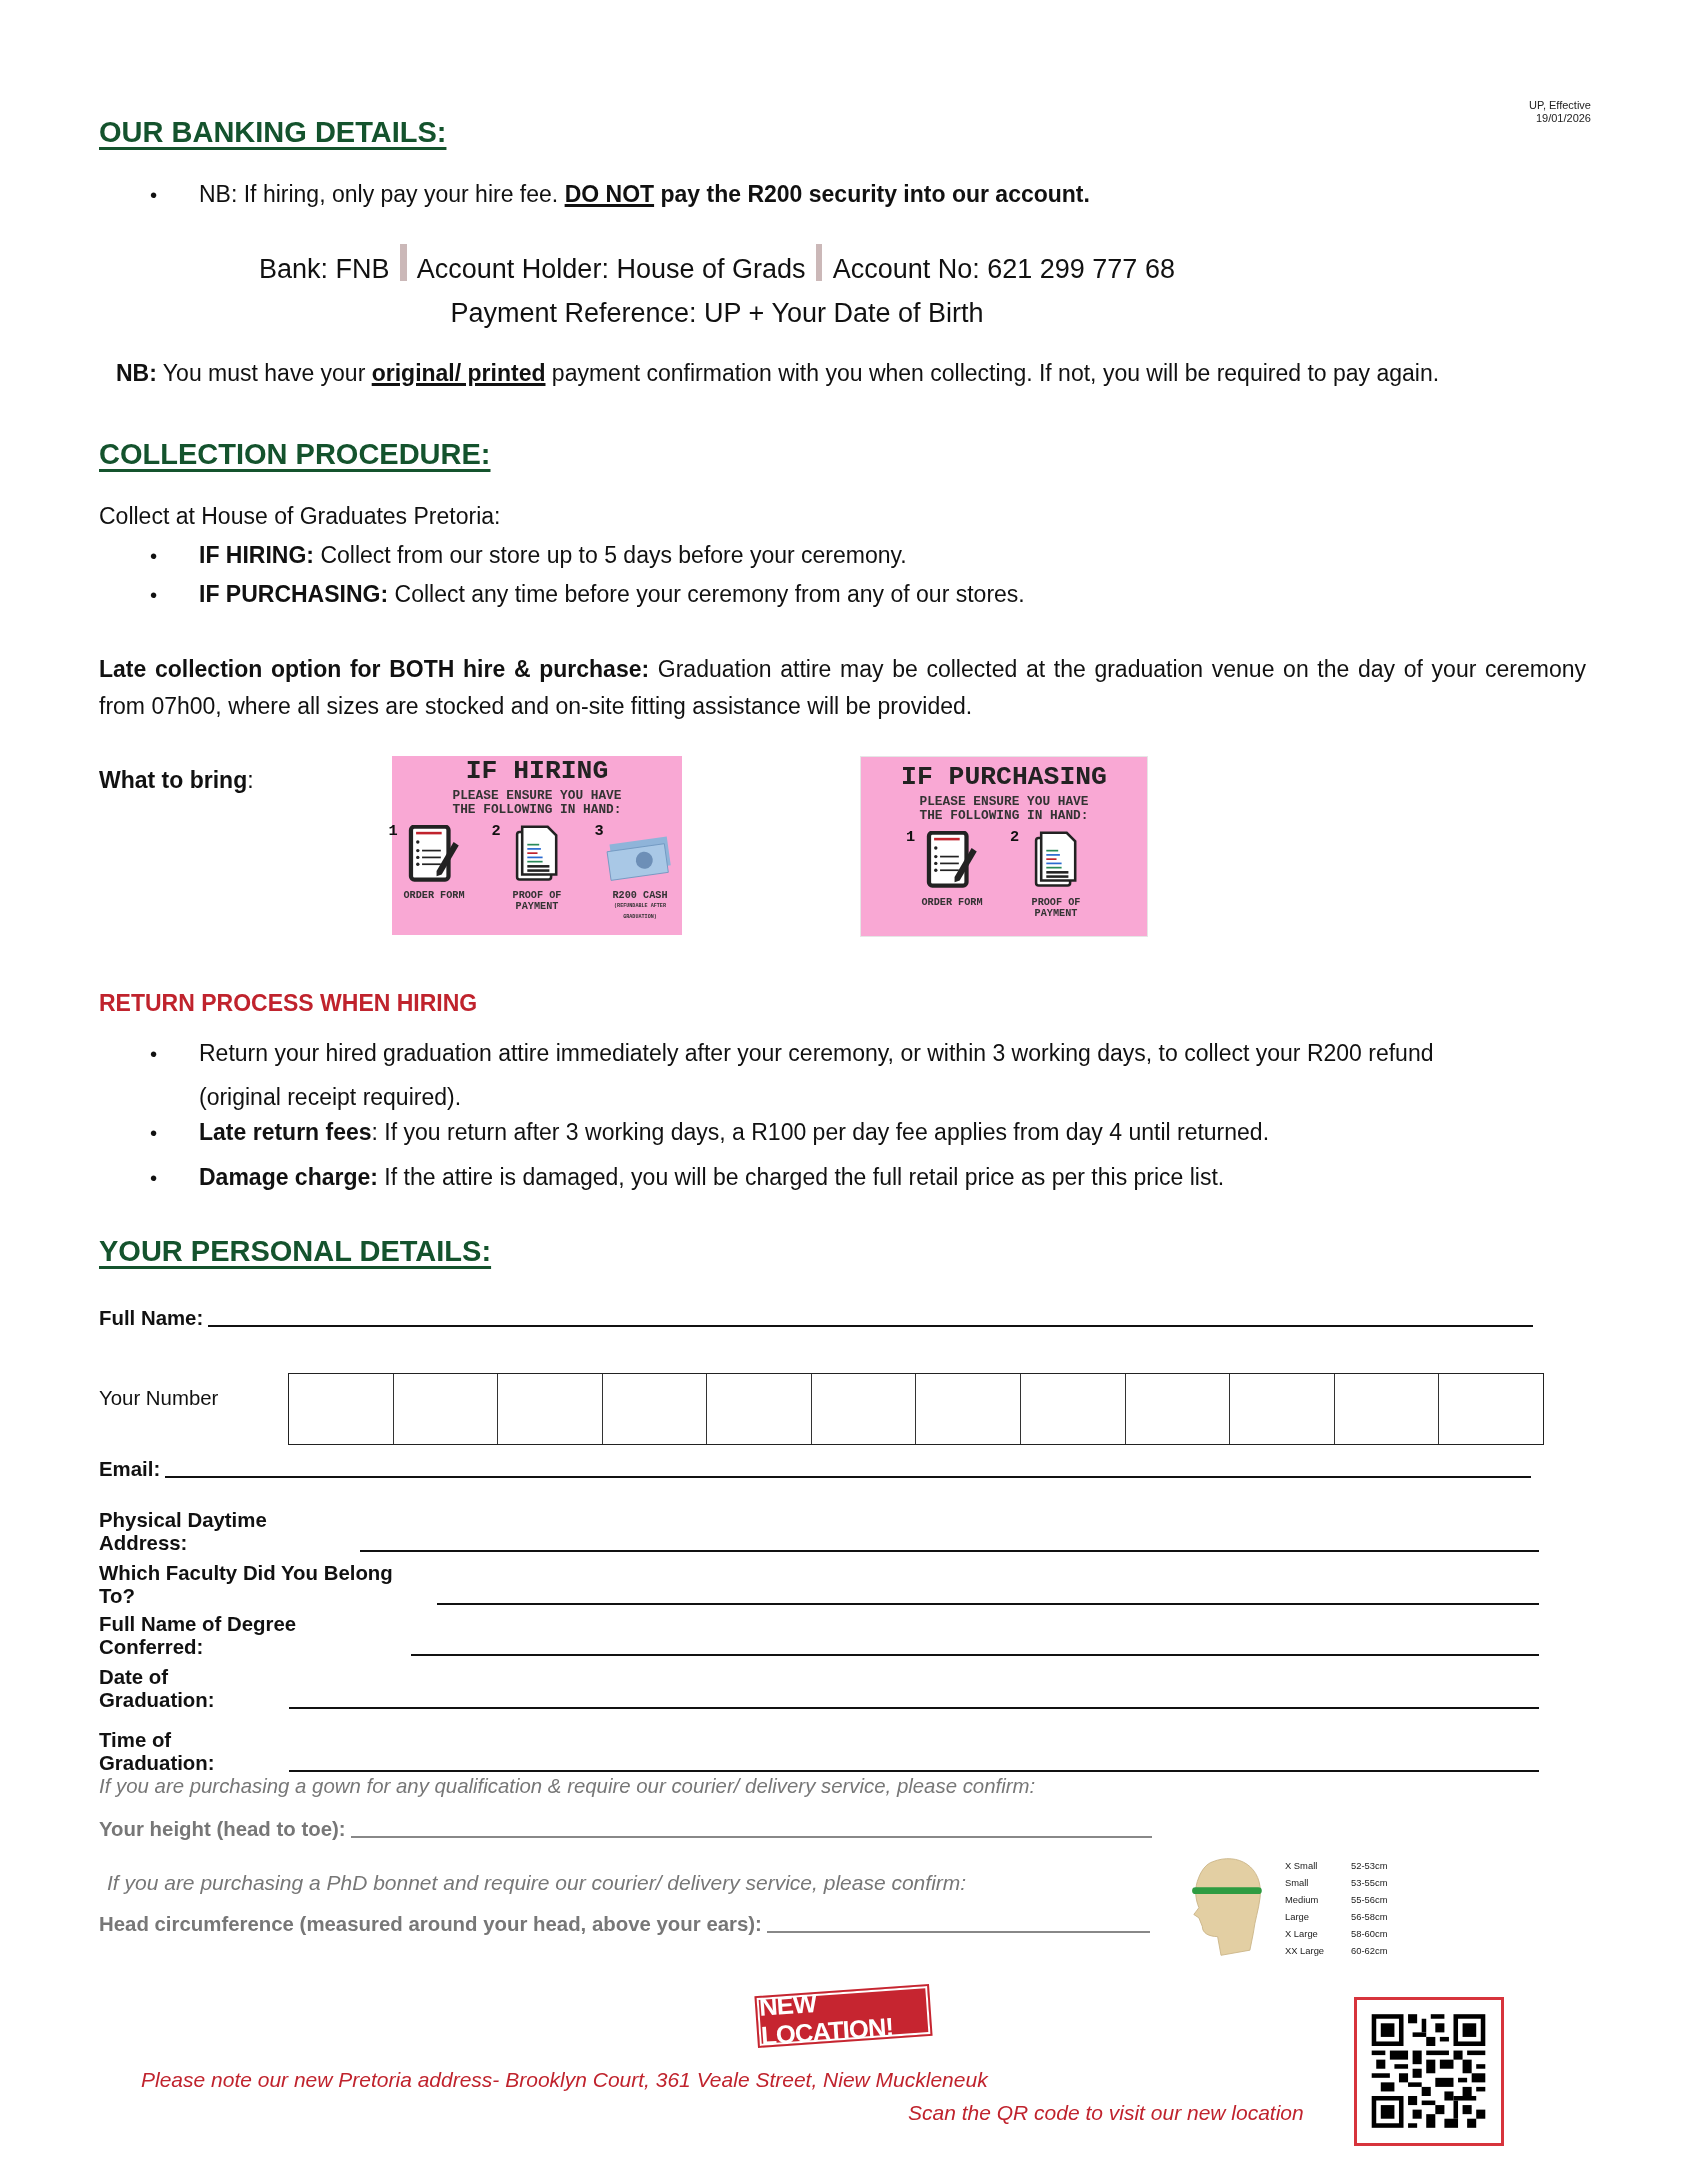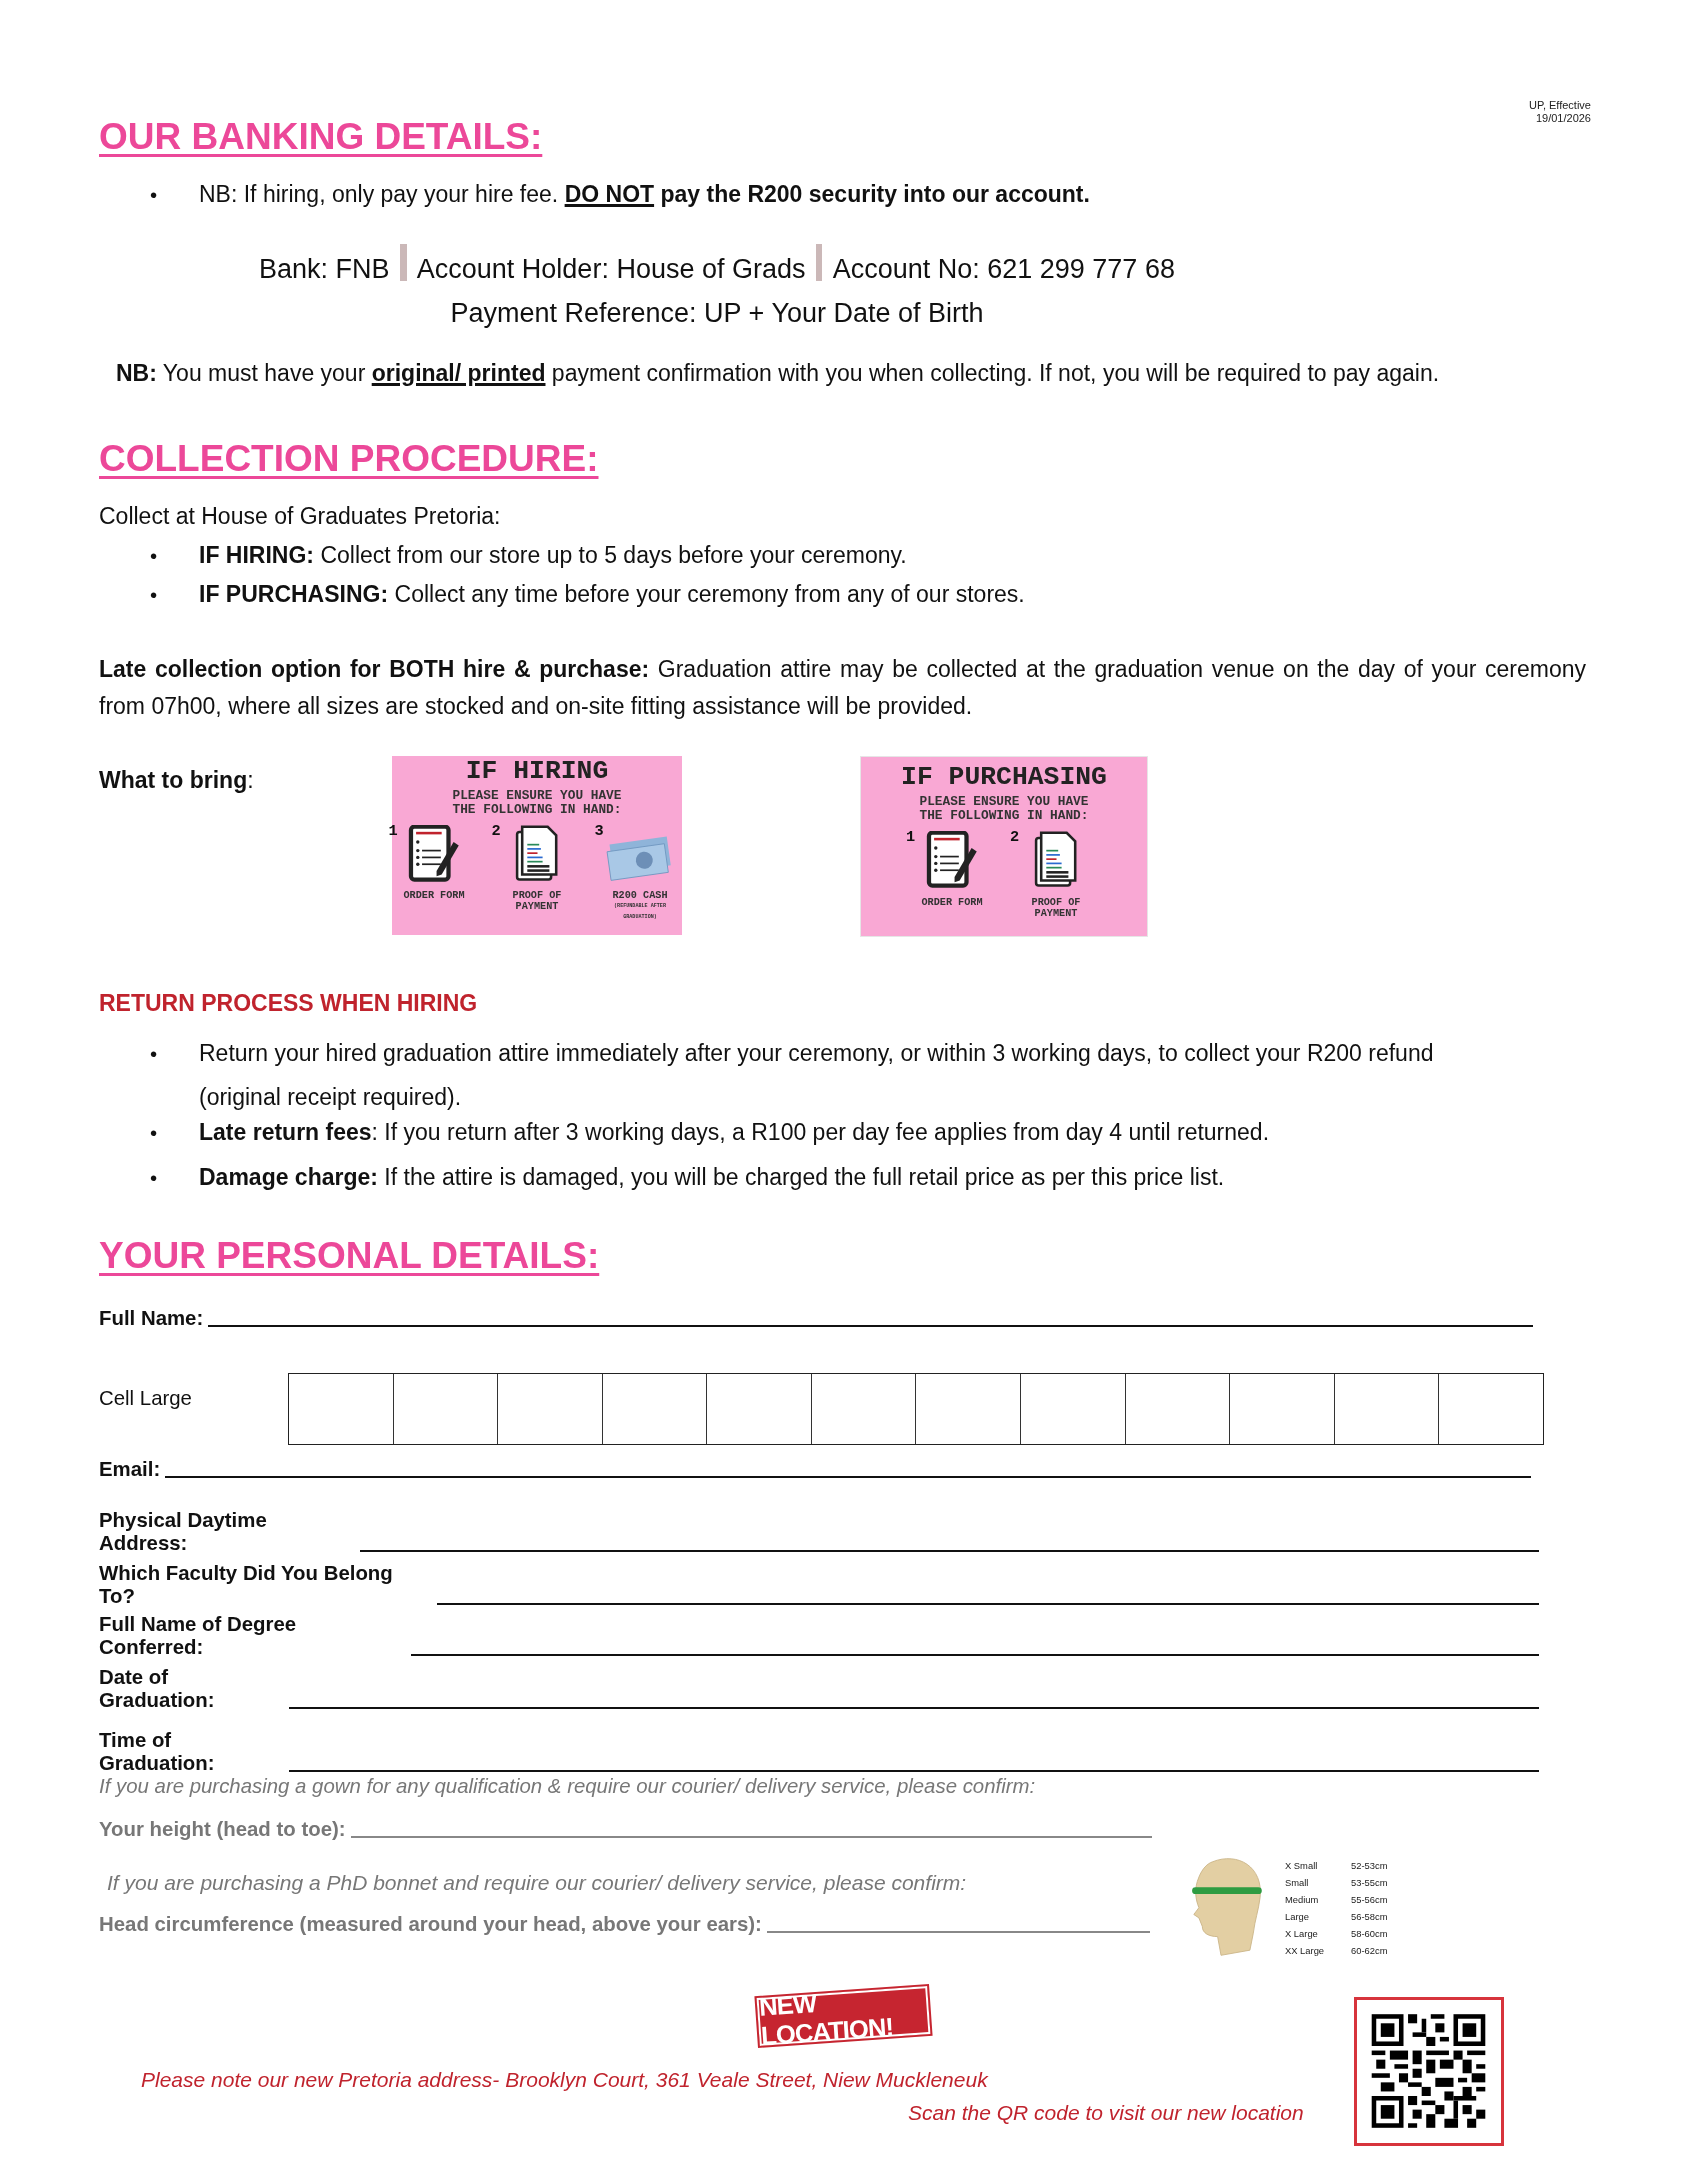--- a/index.html
+++ b/index.html
@@ -1,20 +1,20 @@
 <!DOCTYPE html>
 <html style="font-size:13.6px"><head>
 <meta charset="utf-8">
 <style>
   html, body { margin:0; padding:0; background:#ffffff; }
   body { width:1685px; height:2181px; position:relative; overflow:hidden;
          font-family:"Liberation Sans", sans-serif; color:#111; }
   .abs { position:absolute; }
   .effective { right:94px; top:99px; font-size:11px; text-align:right; line-height:12.8px; color:#222; }
-  .h1 { color:#ec4899; font-weight:bold; font-size:37px; text-decoration:underline; text-decoration-thickness:3.4px; text-underline-offset:5.1px; left:99px; }
+  .h1 { color:#14532d; font-weight:bold; font-size:29px; text-decoration:underline; text-decoration-thickness:3.4px; text-underline-offset:5.1px; left:99px; }
   .h2 { color:#c0232d; font-weight:bold; font-size:23px; left:99px; }
   .bullet-row { left:150px; font-size:23px; display:flex; align-items:baseline; }
   .bullet-dot { width:49px; display:inline-block; font-size:20.4px; }
   .para { font-size:23px; }
   .center { left:4px; width:1426px; text-align:center; }
   .sep { display:inline-block; width:6.8px; height:37px; background:#cbb8b8; vertical-align:-3.4px; margin:0 10.2px; }
   .bank { font-size:27px; }
   b.u { text-decoration:underline; text-decoration-thickness:2.6px; }
   .justify { left:99px; width:1487px; text-align:justify; text-align-last:left; line-height:37px; }
   .field { left:99px; font-size:20.4px; display:flex; align-items:flex-end; width:1440px;font-weight:bold; }
@@ -199,21 +199,21 @@
   <span><b>Damage charge:</b><span> If the attire is damaged, you will be charged the full retail price as per this price list.</span></span>
 </div>
 
 <div class="abs h1" style="top:1235px;">YOUR PERSONAL DETAILS:</div>
 
 <div class="abs field" style="top:1307px;">
   <span>Full Name:</span>
   <span class="line" style="width:1325px;"></span>
 </div>
 
-<div class="abs para" style="left:99px; top:1387px; font-size:20.4px;">Cell Large</div>
+<div class="abs para" style="left:99px; top:1387px; font-size:20.4px;">Your Number</div>
 <div class="abs cell-box">
   <div class="cell"></div>
     <div class="cell"></div>
     <div class="cell"></div>
     <div class="cell"></div>
     <div class="cell"></div>
     <div class="cell"></div>
     <div class="cell"></div>
     <div class="cell"></div>
     <div class="cell"></div>

